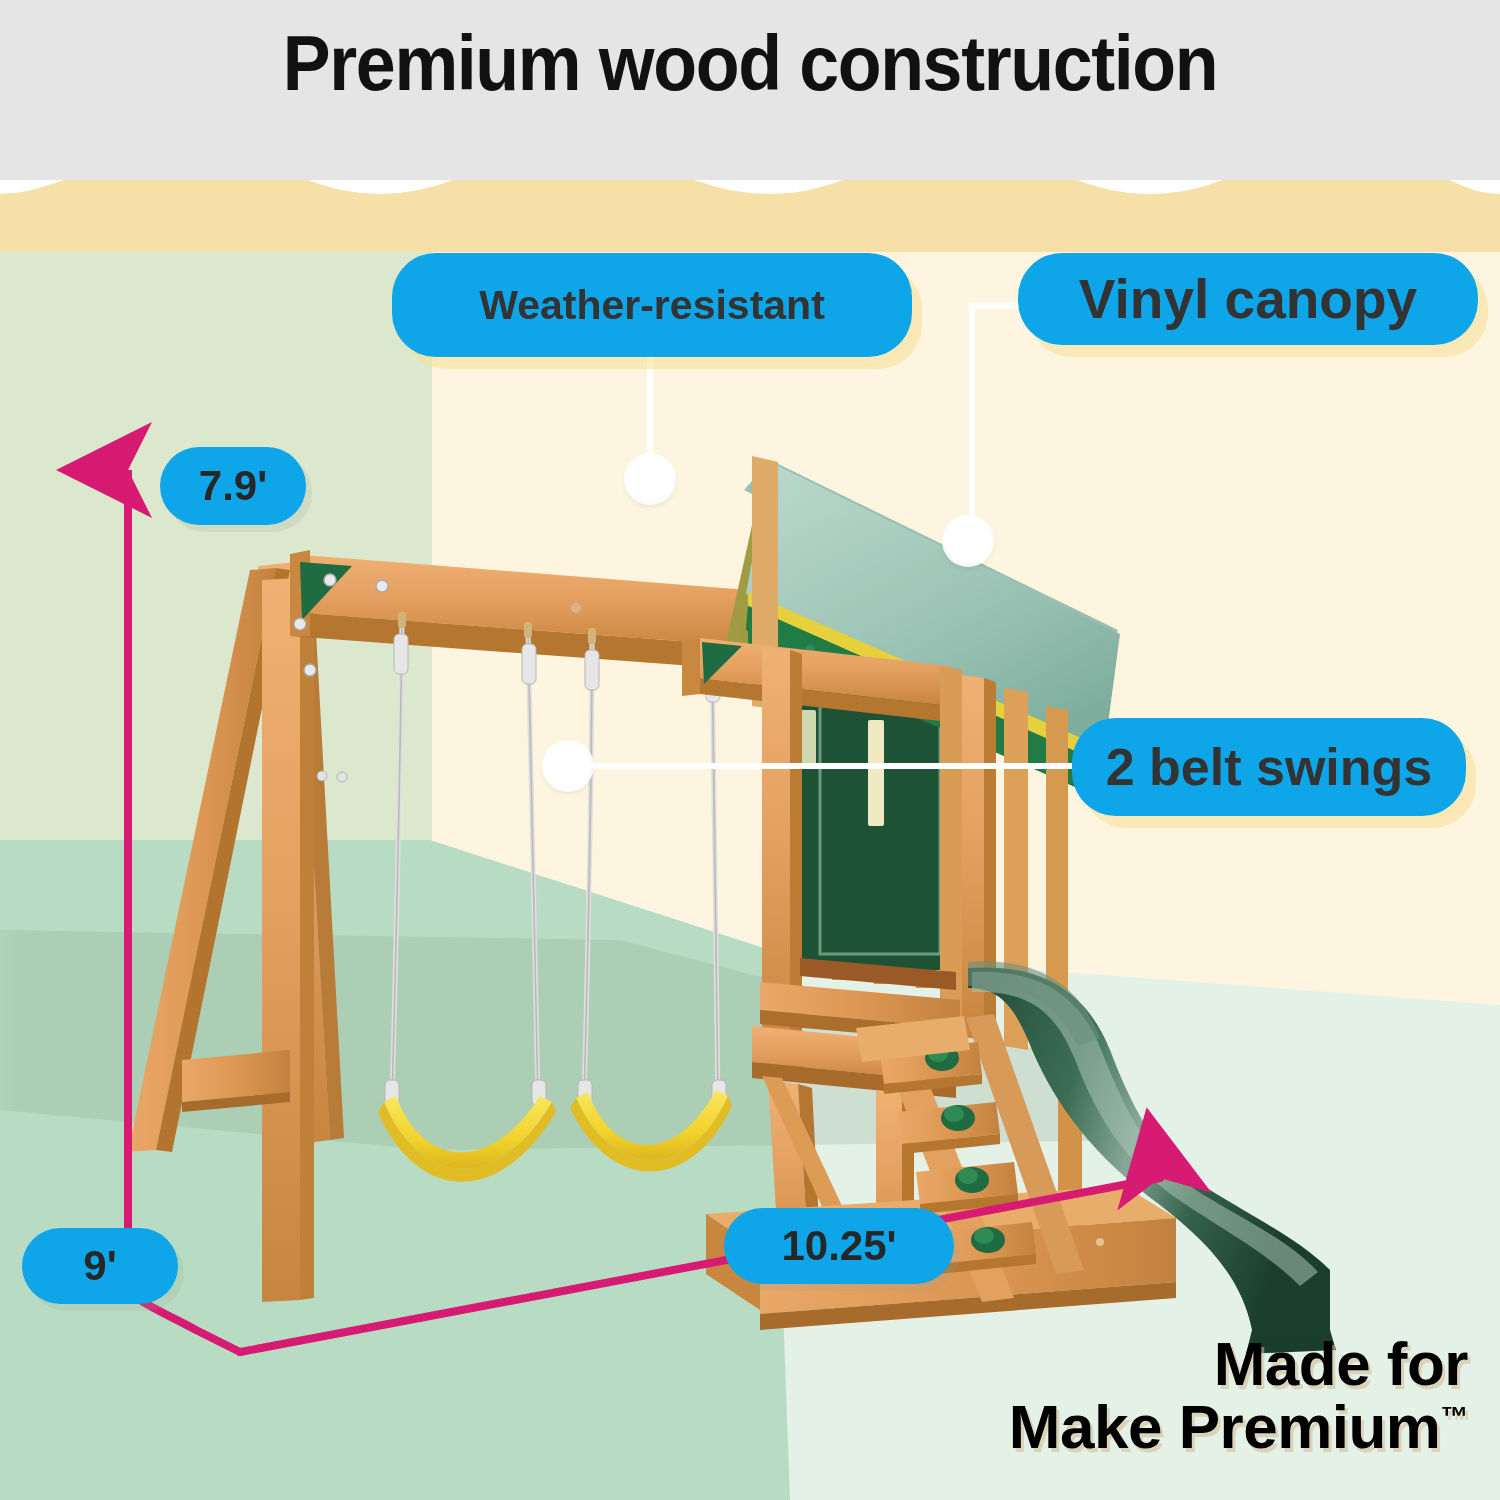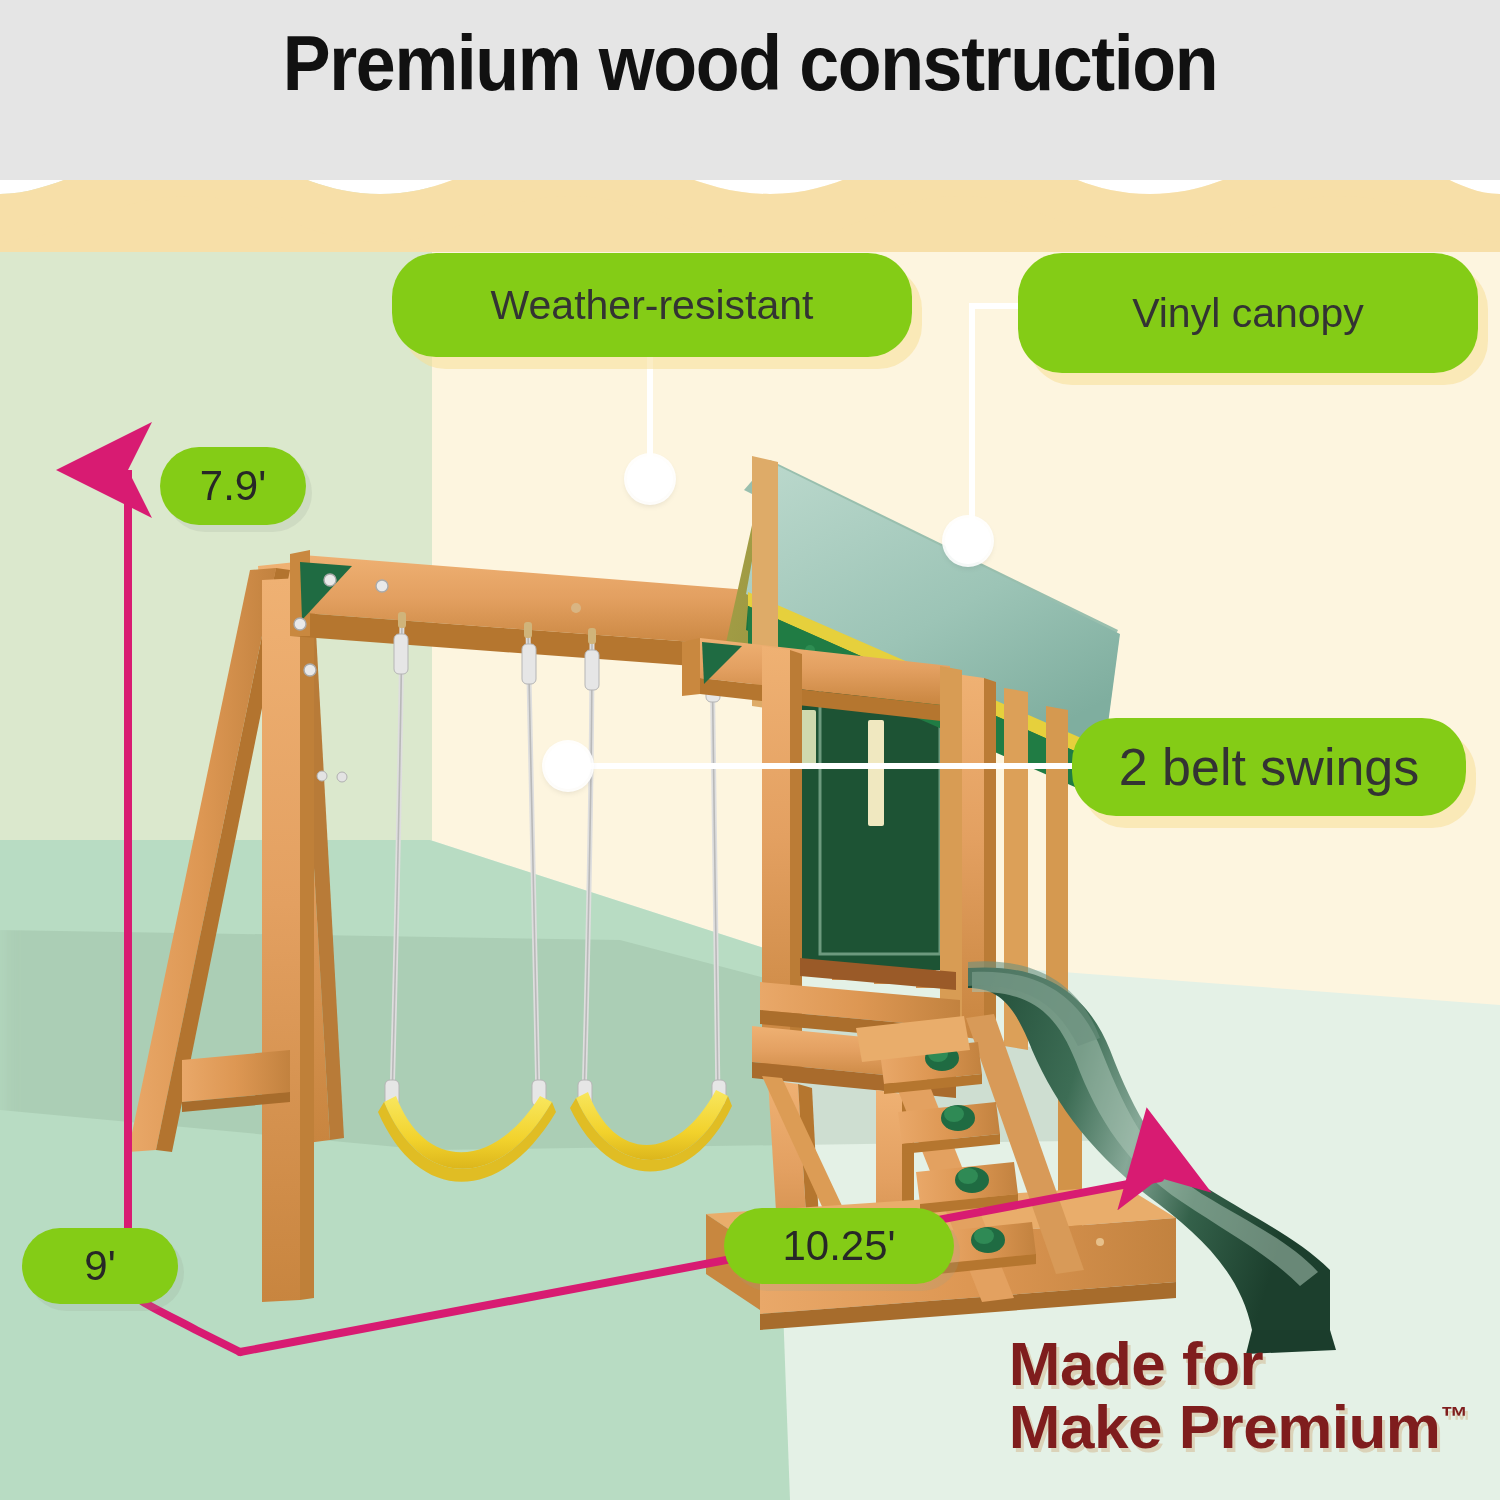--- a/index.html
+++ b/index.html
@@ -47,29 +47,29 @@
   .wave-strip{position:absolute;left:0;top:-8px;width:1500px;height:110px;}
 
   
   .product{position:absolute;left:0;top:0;width:1500px;height:1350px;}
 
   
   .dims{position:absolute;left:0;top:0;width:1500px;height:1500px;pointer-events:none;}
 
   
   .pill{
-    position:absolute;background:#84cc16;border-radius:44px;
+    position:absolute;background:#0ea5e9;border-radius:44px;
     display:flex;align-items:center;justify-content:center;
-    color:#333333;font-weight:normal;
+    color:#333333;font-weight:bold;
     box-shadow:10px 12px 0 rgba(247,222,150,.55);
     white-space:nowrap;z-index:30;
   }
   .pill.dim{box-shadow:6px 7px 0 rgba(150,160,145,.18);color:#272727;text-align:center;}
   .pill-weather{left:392px;top:253px;width:520px;height:104px;font-size:41px;}
-  .pill-vinyl{left:1018px;top:253px;width:460px;height:120px;font-size:41px;}
+  .pill-vinyl{left:1018px;top:253px;width:460px;height:92px;font-size:55px;}
   .pill-swings{left:1072px;top:718px;width:394px;height:98px;font-size:52px;}
   .pill-79{left:160px;top:447px;width:146px;height:78px;font-size:42px;}
   .pill-9{left:22px;top:1228px;width:156px;height:76px;font-size:42px;}
   .pill-1025{left:724px;top:1208px;width:230px;height:76px;font-size:42px;}
 
   
   .leaders{position:absolute;left:0;top:0;width:1500px;height:1500px;pointer-events:none;z-index:25;}
   .marker{
     position:absolute;width:46px;height:46px;border-radius:50%;
     background:#ffffff;border:11px solid #ffffff;box-sizing:border-box;
@@ -78,23 +78,23 @@
   }
   .marker .hole{position:absolute;inset:0;border-radius:50%;border:6px solid #f2ede1;box-sizing:border-box;}
   .marker::after{
     content:"";position:absolute;left:50%;top:50%;width:16px;height:16px;
     margin:-8px 0 0 -8px;border-radius:50%;background:#ffffff;
     box-shadow:0 0 0 5px #ffffff;
   }
 
   
   .brand{
-    position:absolute;right:32px;bottom:42px;
+    position:absolute;right:32px;bottom:42px;text-align:right;
     font-size:62px;line-height:1.02;font-weight:bold;letter-spacing:-0.5px;
-    color:#7f1d1d;z-index:35;
+    color:#000000;z-index:35;
     text-shadow:3px 4px 0 rgba(212,186,148,.55);
     font-family:"Liberation Sans", sans-serif;
   }
   .brand .tm{font-size:28px;vertical-align:super;}
 </style>
 </head>
 <body>
 
 <div id="stage">
 

